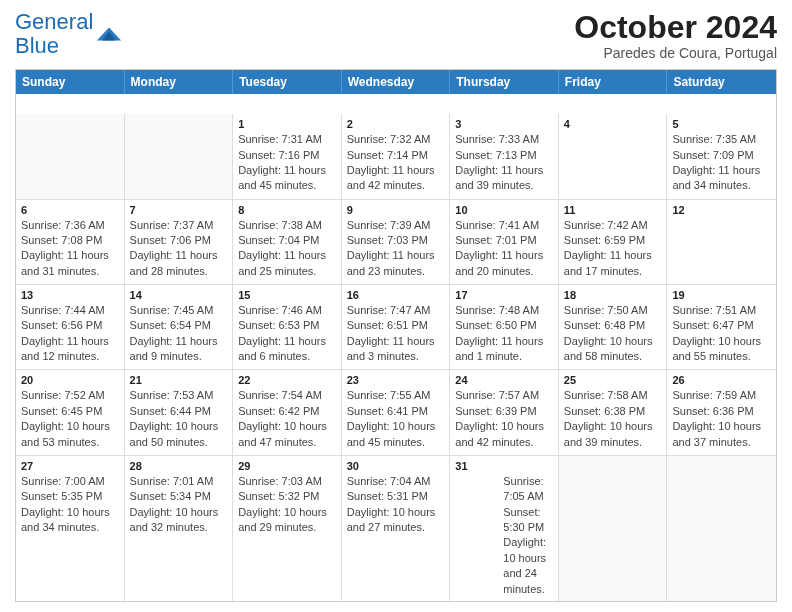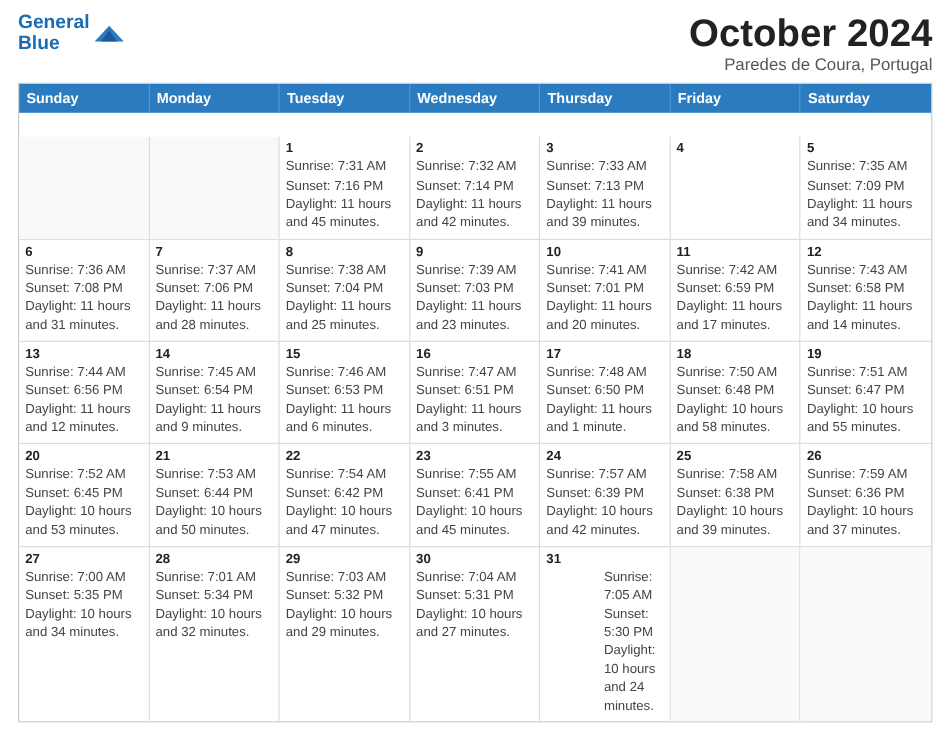--- a/index.html
+++ b/index.html
@@ -21,22 +21,22 @@
       display: flex;
       justify-content: space-between;
       align-items: flex-start;
       margin-bottom: 8px;
     }
     .logo {
       display: flex;
       align-items: center;
     }
     .logo-text {
-      font-size: 16px;
-      font-weight: bold;
+      font-size: 22px;
+      font-weight: normal;
       color: #333;
       line-height: 1.1;
     }
     .logo-text span {
       color: #1a6bb5;
     }
     .logo-icon {
       width: 28px;
       height: 28px;
       margin-left: 2px;
@@ -207,23 +207,20 @@
 Daylight: 11 hours and 20 minutes.</div>
           </div>
           <div class="cal-cell">
             <div class="cell-date">11</div>
             <div class="cell-info" style="white-space: pre-line;">Sunrise: 7:42 AM
 Sunset: 6:59 PM
 Daylight: 11 hours and 17 minutes.</div>
           </div>
           <div class="cal-cell">
             <div class="cell-date">12</div>
-            <div class="cell-info" style="white-space: pre-line;">Sunrise: 7:43 AM
-Sunset: 6:58 PM
-Daylight: 11 hours and 14 minutes.</div>
           </div>
         </div>
         <div class="cal-row">
           <div class="cal-cell">
             <div class="cell-date">13</div>
             <div class="cell-info" style="white-space: pre-line;">Sunrise: 7:44 AM
 Sunset: 6:56 PM
 Daylight: 11 hours and 12 minutes.</div>
           </div>
           <div class="cal-cell">

